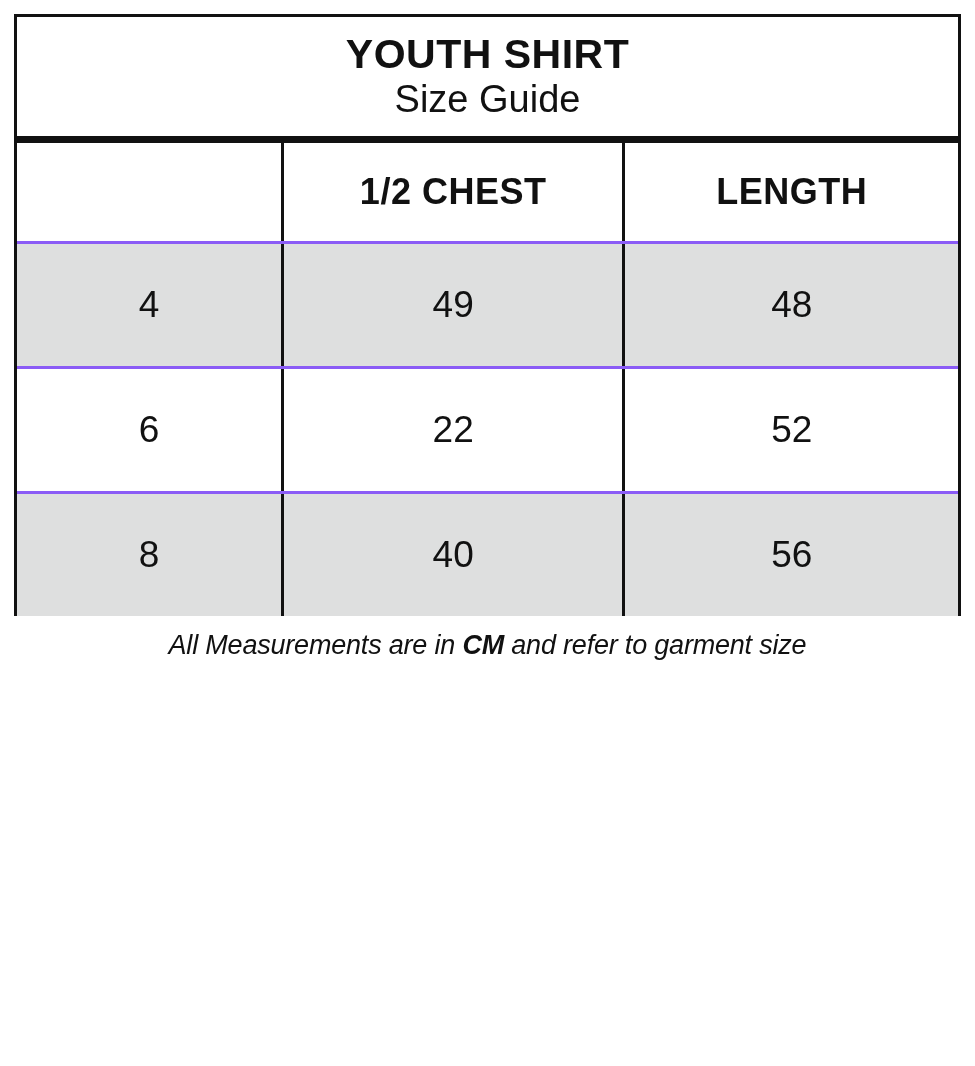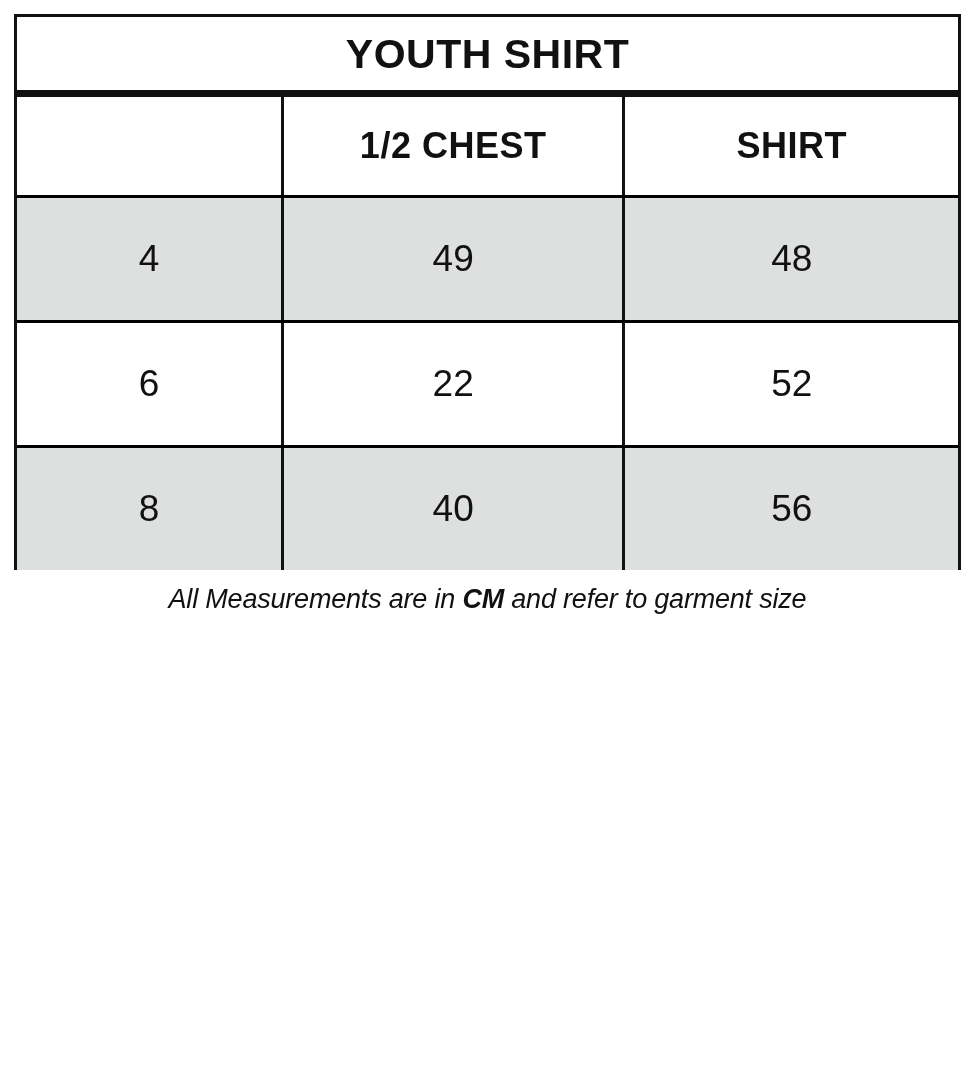--- a/index.html
+++ b/index.html
@@ -54,21 +54,21 @@
     border-collapse: collapse;
     table-layout: fixed;
   }
   table.size-table col.c0 { width: 28.2%; }
   table.size-table col.c1 { width: 36.3%; }
   table.size-table col.c2 { width: 35.5%; }
 
   table.size-table th,
   table.size-table td {
     border-right: 3px solid #111111;
-    border-bottom: 3px solid #000000;
+    border-bottom: 3px solid #8b5cf6;
     text-align: center;
     vertical-align: middle;
     color: #111111;
   }
   table.size-table th:last-child,
   table.size-table td:last-child {
     border-right: none;
   }
   table.size-table thead th {
     height: 96px;
@@ -103,33 +103,34 @@
 </style>
 </head>
 <body>
 
 <div class="sheet">
 
   <div class="table-wrap">
 
     <div class="title-block">
       <div class="title-main">YOUTH SHIRT</div>
+      <div class="title-sub">Size Guide</div>
     </div>
 
     <table class="size-table">
       <colgroup>
         <col class="c0">
           <col class="c1">
           <col class="c2">
       </colgroup>
       <thead>
         <tr>
           <th></th>
           <th>1/2 CHEST</th>
-          <th>SHIRT</th>
+          <th>LENGTH</th>
         </tr>
       </thead>
       <tbody>
         <tr class="shaded">
           <td>4</td>
           <td>49</td>
           <td>48</td>
         </tr>
         <tr>
           <td>6</td>

